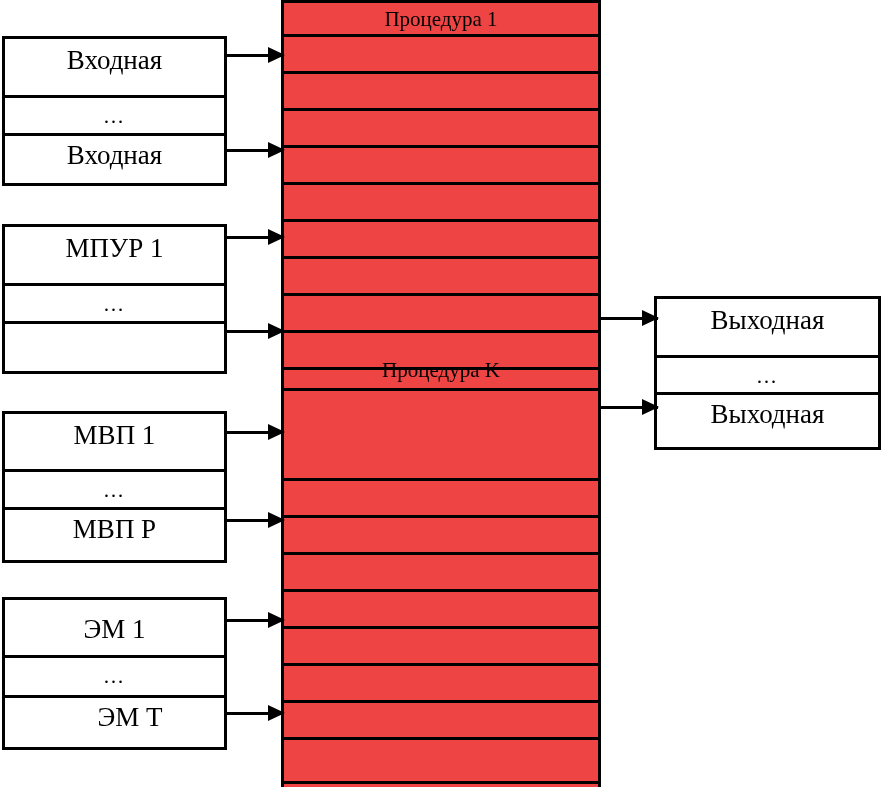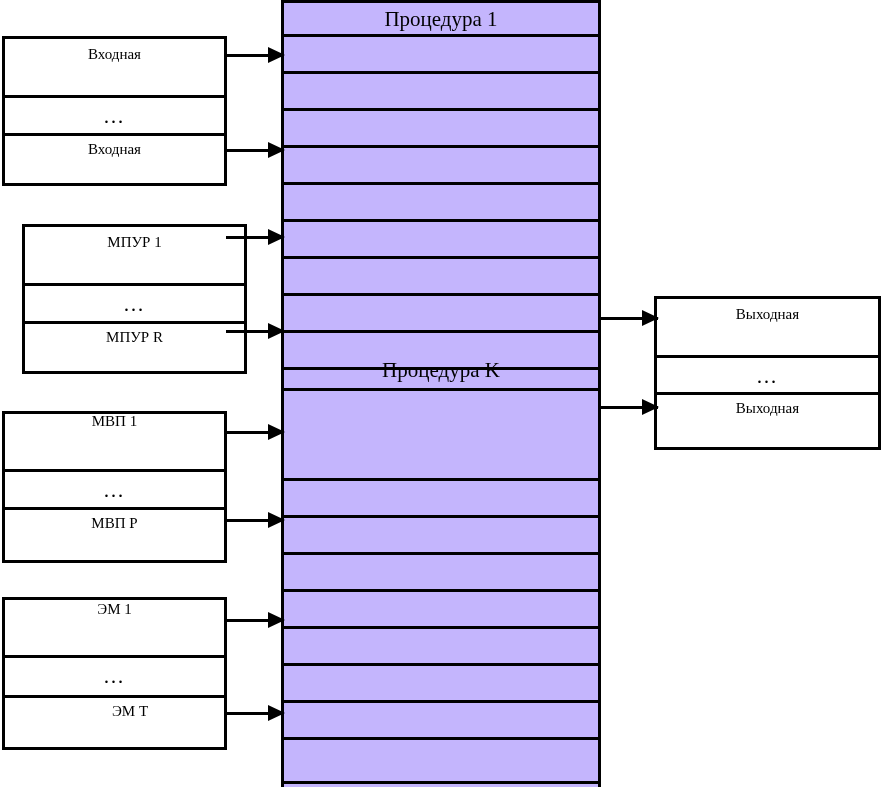--- a/index.html
+++ b/index.html
@@ -31,21 +31,21 @@
     box-sizing: border-box;
     display: flex;
     align-items: flex-start;
     justify-content: center;
     background: transparent;
   }
   .cell .txt {
     display: block;
     width: 100%;
     text-align: center;
-    font-size: 15px;
+    font-size: 27px;
     line-height: 1;
     color: #000000;
     white-space: nowrap;
   }
   .cell.dots .txt {
     font-size: 21px;
     letter-spacing: 2px;
   }
   
   .rule {
@@ -59,21 +59,21 @@
   
   #central-column {
     position: absolute;
     left: 281px;
     top: 0px;
     width: 320px;
     height: 787px;
     box-sizing: border-box;
     border-left: 3px solid #000000;
     border-right: 3px solid #000000;
-    background: #c4b5fd;
+    background: #ef4444;
   }
   .crow {
     position: absolute;
     left: 0;
     right: 0;
     box-sizing: border-box;
     border-bottom: 3px solid #000000;
     display: block;
   }
   .crow .txt {
@@ -184,50 +184,47 @@
     <div class="rule" style="top:56px;"></div>
     <div class="cell dots" style="top:59px;  height:35px; padding-top:8px;">
         <span class="txt">…</span>
       </div>
     <div class="rule" style="top:94px;"></div>
     <div class="cell" style="top:97px;  height:50px; padding-top:6px;">
         <span class="txt">Входная</span>
       </div>
   </div>
 
-  <div class="grp" style="left:2px; top:224px; width:225px; height:150px;margin-left:20px;">
+  <div class="grp" style="left:2px; top:224px; width:225px; height:150px;">
     <div class="cell" style="top:0px;   height:56px; padding-top:8px;">
         <span class="txt">МПУР 1</span>
       </div>
     <div class="rule" style="top:56px;"></div>
     <div class="cell dots" style="top:59px;  height:35px; padding-top:8px;">
         <span class="txt">…</span>
       </div>
     <div class="rule" style="top:94px;"></div>
-    <div class="cell" style="top:97px;  height:50px; padding-top:6px;">
-        <span class="txt">МПУР R</span>
-      </div>
   </div>
 
   <div class="grp" style="left:2px; top:411px; width:225px; height:152px;">
-    <div class="cell" style="top:0px;   height:37px; ">
+    <div class="cell" style="top:0px;   height:37px; padding-top:8px;">
         <span class="txt">МВП 1</span>
       </div>
     <div class="rule" style="top:55px;"></div>
     <div class="cell dots" style="top:58px;  height:35px; padding-top:8px;">
         <span class="txt">…</span>
       </div>
     <div class="rule" style="top:93px;"></div>
     <div class="cell" style="top:96px;  height:53px; padding-top:6px;">
         <span class="txt">МВП Р</span>
       </div>
   </div>
 
   <div class="grp" style="left:2px; top:597px; width:225px; height:153px;">
-    <div class="cell" style="top:0px;   height:55px; padding-top:2px;">
+    <div class="cell" style="top:0px;   height:55px; padding-top:16px;">
         <span class="txt">ЭМ 1</span>
       </div>
     <div class="rule" style="top:55px;"></div>
     <div class="cell dots" style="top:58px;  height:37px; padding-top:8px;">
         <span class="txt">…</span>
       </div>
     <div class="rule" style="top:95px;"></div>
     <div class="cell" style="top:98px;  height:56px; padding-top:6px;margin-left:31px;">
         <span class="txt">ЭМ Т</span>
       </div>

